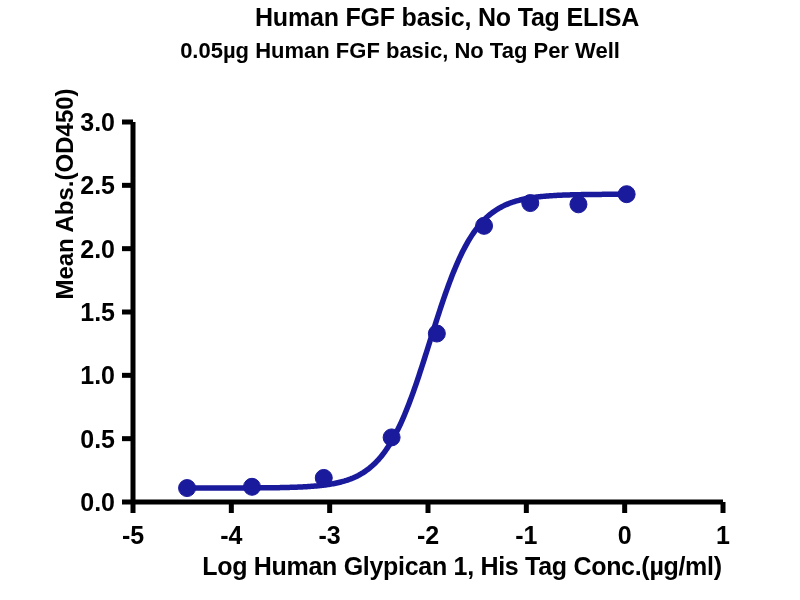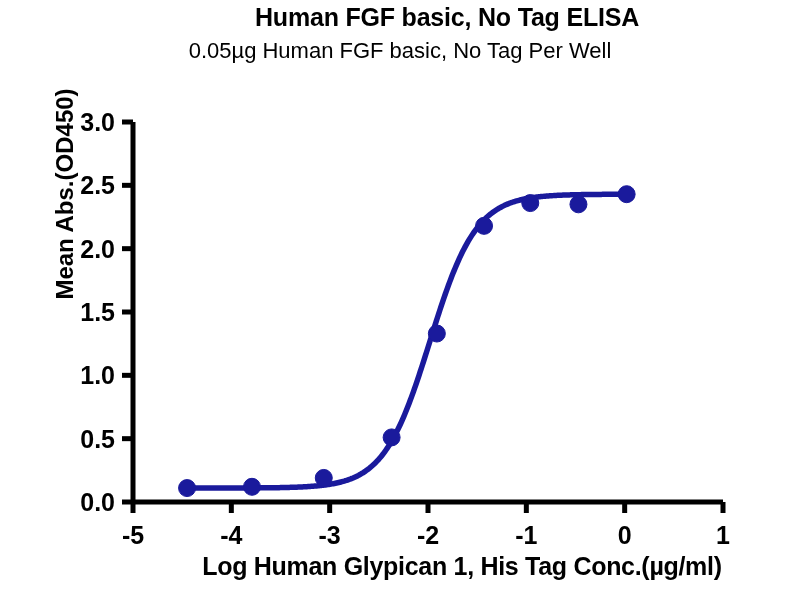--- a/index.html
+++ b/index.html
@@ -33,21 +33,21 @@
     color: #000000;
     padding-left: 47px;
   }
   .subtitle {
     position: absolute;
     top: 38px;
     left: 0;
     width: 800px;
     text-align: center;
     font-size: 22px;
-    font-weight: normal;
+    font-weight: bold;
     line-height: 26px;
     color: #000000;
   }
   .ylabel {
     position: absolute;
     left: -135px;
     top: 180px;
     width: 400px;
     text-align: center;
     font-size: 24px;

